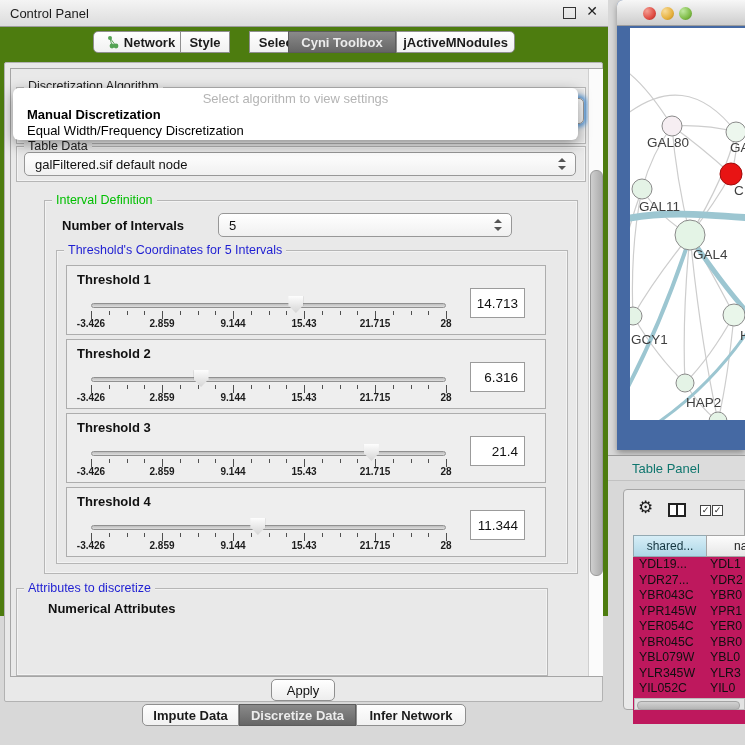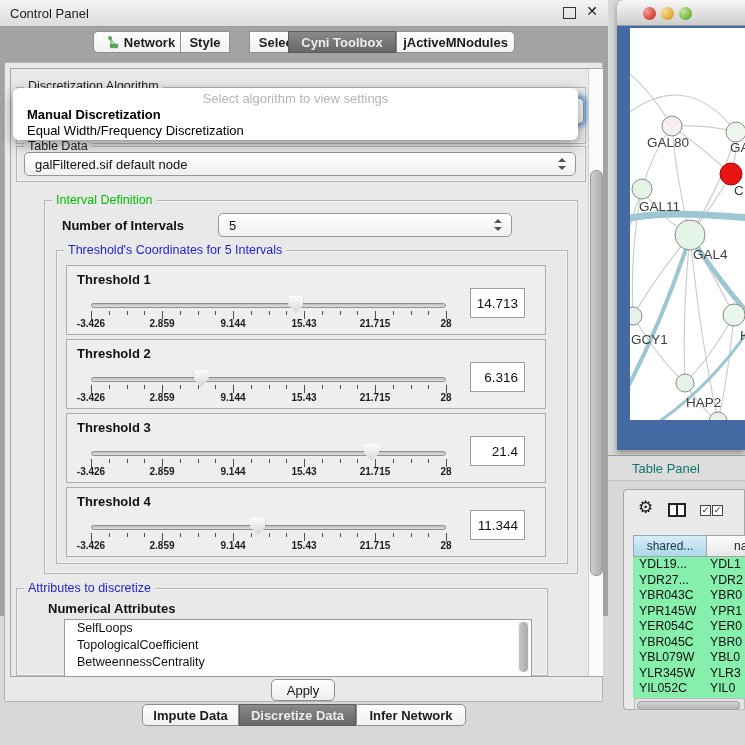--- a/index.html
+++ b/index.html
@@ -3,21 +3,21 @@
 <meta charset="utf-8">
 <style>
   html,body{margin:0;padding:0;}
   body{
     width:745px;height:745px;position:relative;overflow:hidden;
     font-family:"Liberation Sans","DejaVu Sans",sans-serif;
     background:#d8d8d8;-webkit-font-smoothing:antialiased;
   }
   .abs{position:absolute;}
   
-  #left-panel{left:0;top:0;width:608px;height:616px;background:#a3a3a3;}
+  #left-panel{left:0;top:0;width:608px;height:616px;background:#4d7c0f;}
   #titlebar{left:0;top:0;width:608px;height:26px;
     background:linear-gradient(#f4f4f4,#dcdcdc);border-bottom:1px solid #9c9c9c;}
   #titlebar .title{position:absolute;left:10px;top:6px;font-size:13px;color:#1c1c1c;}
   .win-icon{position:absolute;top:7px;font-size:12px;color:#222;line-height:12px;cursor:default;}
   #float-icon{right:32px;width:11px;height:10px;border:1.5px solid #333;background:transparent;}
   #close-icon{right:10px;font-weight:bold;font-size:14px;top:5px;}
   
   .seg{position:absolute;top:0;height:22px;background:linear-gradient(#fefefe,#f1f1f1);
     border:1px solid #8f8f8f;margin-left:-1px;display:flex;align-items:center;justify-content:center;
     font-size:13px;font-weight:600;color:#1b1b1b;box-sizing:border-box;}
@@ -97,21 +97,21 @@
   #split-icon{left:668px;top:503px;width:18px;height:14px;border:2px solid #222;box-sizing:border-box;background:#fff;}
   #split-icon:before{content:"";position:absolute;left:50%;top:0;bottom:0;width:2px;margin-left:-1px;background:#222;}
   .chk{position:absolute;top:505px;width:9px;height:9px;border:1.5px solid #444;background:#fff;
     font-size:9px;line-height:8px;text-align:center;color:#222;box-sizing:content-box;}
   
   .th-cell{position:absolute;top:535px;height:22px;box-sizing:border-box;border:1px solid #93a9b2;
     font-size:12px;color:#14343f;display:flex;align-items:center;}
   #th-0{left:633px;width:74px;background:linear-gradient(#d7eef7,#aed7e7);justify-content:center;}
   #th-1{left:706px;width:60px;background:linear-gradient(#fdfdfd,#e6e6e6);border-color:#a5a5a5;color:#222;}
   #th-1 .lbl{padding-left:27px;}
-  #tbl-body{left:633px;top:557px;width:112px;height:141px;background:#86efac;overflow:hidden;}
+  #tbl-body{left:633px;top:557px;width:112px;height:167px;background:#be185d;overflow:hidden;}
   .trow{height:15.5px;position:relative;}
   .trow .c0{position:absolute;left:6px;top:0;font-size:12.3px;color:#101010;line-height:15.5px;white-space:nowrap;}
   .trow .c1{position:absolute;left:77px;top:0;font-size:12.3px;color:#101010;line-height:15.5px;white-space:nowrap;}
   #hscroll{left:634px;top:698px;width:111px;height:12px;background:#e3e3e3;border:1px solid #bcbcbc;box-sizing:border-box;}
   #hscroll .thumb{position:absolute;left:2px;top:1.5px;width:101px;height:7px;border-radius:4px;
     background:linear-gradient(#d2d2d2,#b5b5b5);border:1px solid #a3a3a3;}
   text{font-family:"Liberation Sans","DejaVu Sans",sans-serif;}
 </style>
 </head>
 <body>
@@ -304,28 +304,20 @@
         <div class="ticklab" style="left: 237px;">15.43</div>
         <div class="ticklab" style="left: 308px;">21.715</div>
         <div class="ticklab" style="left: 379px;">28</div>
         <div class="valbox">11.344</div>
       </div>
     </div>
 
   <div class="abs group" style="left:16px;top:588px;width:532px;height:88px;"></div>
   <div class="abs group-label" id="attributes-label" style="left: 24px; top: 581px; color: rgb(30, 30, 210);">Attributes to discretize</div>
   <div class="abs" style="left:48px;top:601px;font-size:13px;font-weight:bold;color:#111;">Numerical Attributes</div>
-  <div id="attr-list" class="abs">
-    <div class="attr-item">SelfLoops</div>
-      <div class="attr-item">TopologicalCoefficient</div>
-      <div class="attr-item">BetweennessCentrality</div>
-      <div id="attr-scroll">
-        <div class="thumb"></div>
-      </div>
-  </div>
 
   <div id="apply-btn" class="abs">Apply</div>
 
   <div id="vscroll" class="abs">
     <div class="thumb" style="top:101px;"></div>
   </div>
 
   <div id="bottom-tabs" class="abs">
       <span class="seg first" style="left: 143px; width: 97px;">
         <span>Impute Data</span>

